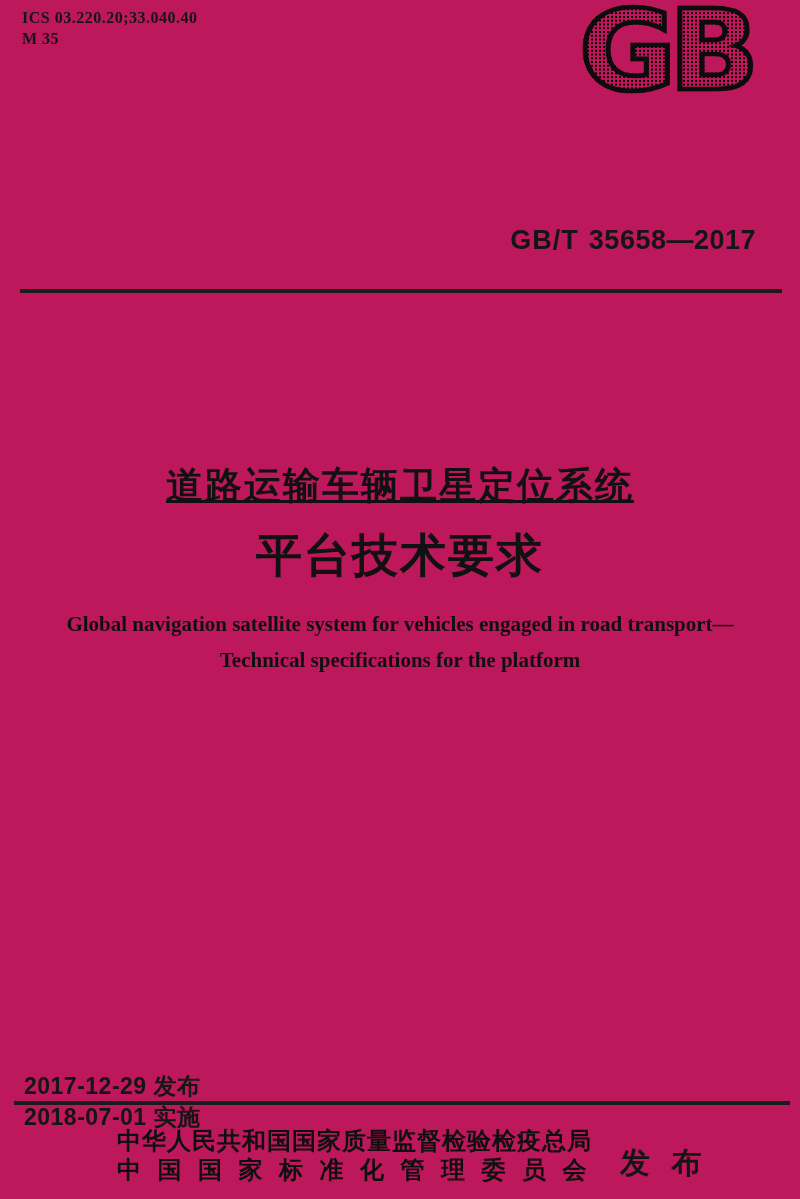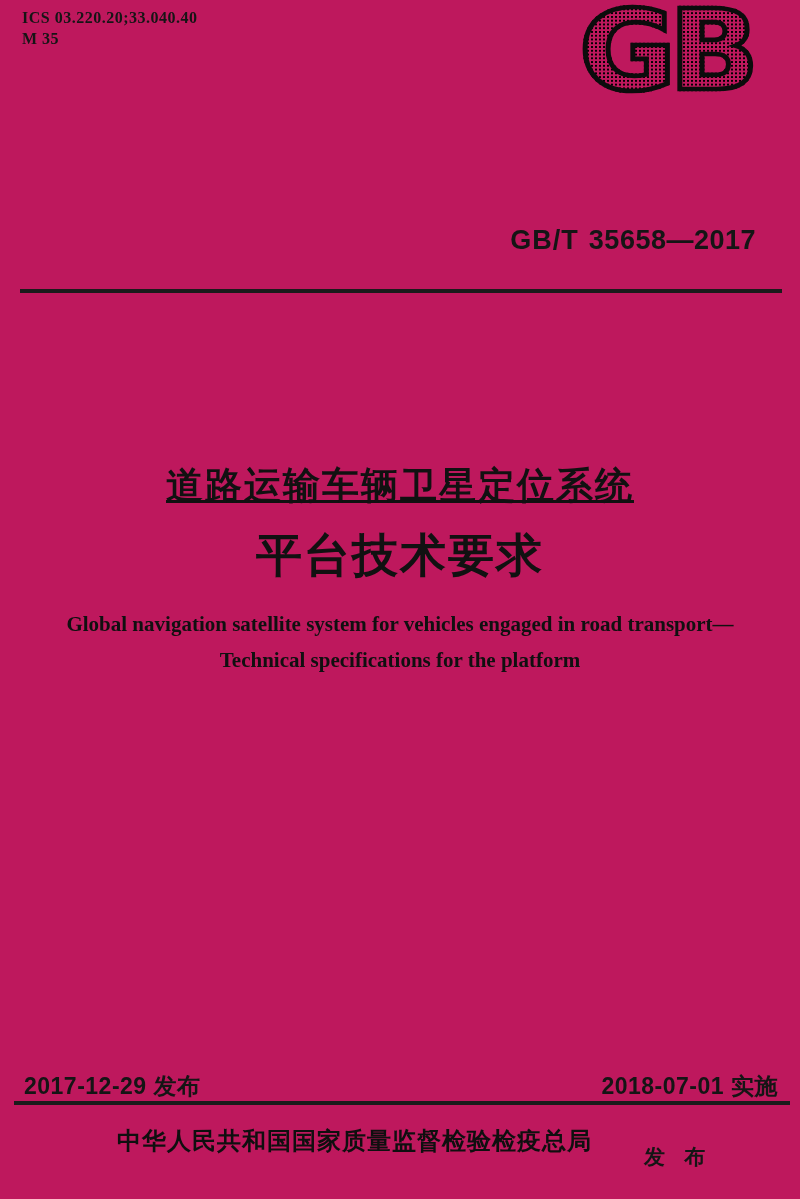--- a/index.html
+++ b/index.html
@@ -146,20 +146,21 @@
     top: 1071px;
     left: 24px;
     right: 22px;
     display: flex;
     justify-content: space-between;
     font-family: "Liberation Sans", "DejaVu Sans", sans-serif;
     font-weight: bold;
     font-size: 23px;
     letter-spacing: 0.5px;
     white-space: nowrap;
+    flex-direction: column;
   }
 
   .rule-bottom {
     position: absolute;
     top: 1101px;
     left: 14px;
     right: 10px;
     height: 4px;
     background: #1b1b1b;
   }
@@ -178,24 +179,23 @@
   }
   .issuer-line1 { letter-spacing: 1px; }
   .issuer-line2 { letter-spacing: 16.5px; }
 
   .publish-label {
     position: absolute;
     top: 1143px;
     left: 620px;
     font-family: "Liberation Serif", "DejaVu Serif", serif;
     font-weight: bold;
-    font-size: 21px;
+    font-size: 30px;
     word-spacing: 14px;
     white-space: nowrap;
-    margin-left: 24px;
   }
 </style>
 </head>
 <body>
 
 <div class="page">
 
   <div class="ics-block">
     <div>ICS 03.220.20;33.040.40</div>
     <div>M 35</div>
@@ -224,17 +224,18 @@
 
   <div class="date-row">
     <span>2017-12-29 发布</span>
     <span>2018-07-01 实施</span>
   </div>
 
   <div class="rule-bottom"></div>
 
   <div class="footer-issuers">
     <div class="issuer-line1">中华人民共和国国家质量监督检验检疫总局</div>
+    <div class="issuer-line2">中国国家标准化管理委员会</div>
   </div>
 
   <div class="publish-label">发 布</div>
 
 </div>
 
 </body></html>

